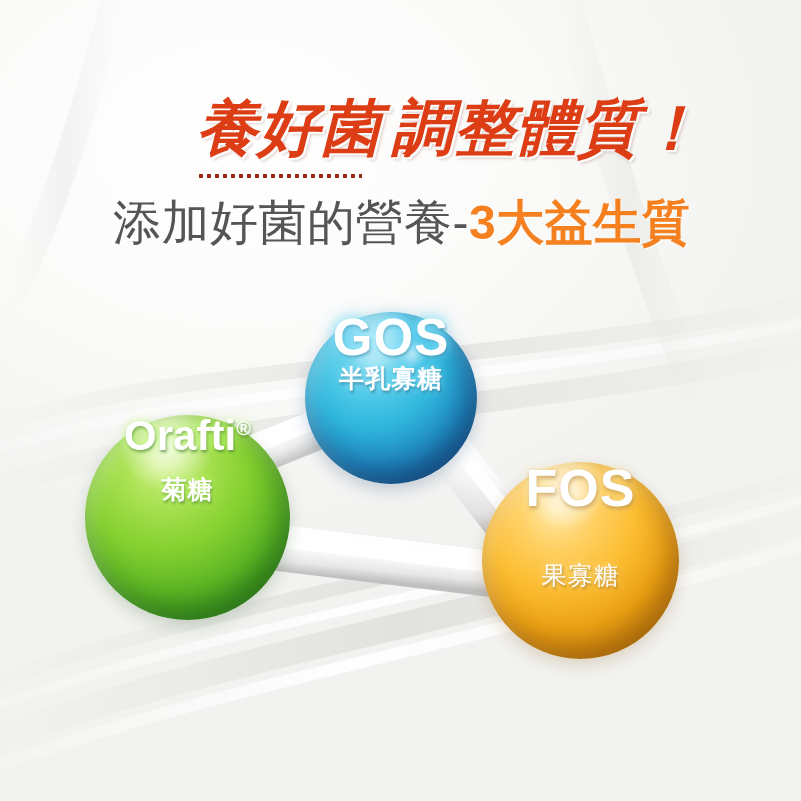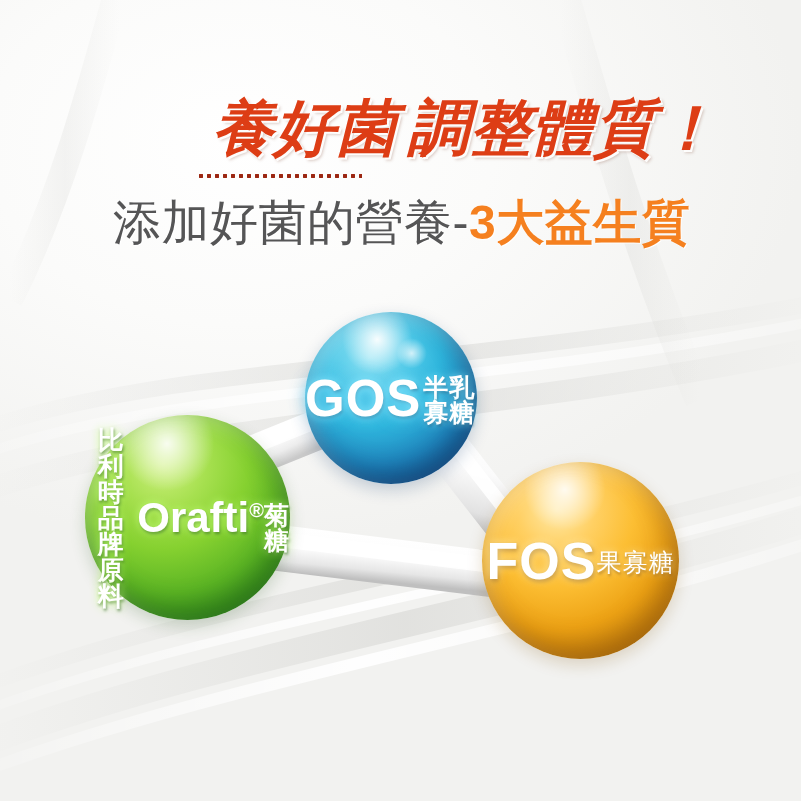--- a/index.html
+++ b/index.html
@@ -72,21 +72,20 @@
     font-size: 61px;
     font-weight: bold;
     font-style: italic;
     line-height: 1.05;
     white-space: nowrap;
     letter-spacing: 1px;
     color: #dd3d15;
     text-shadow:
       2px 2px 0px rgba(255,255,255,0.95),
       3px 3px 3px rgba(140,90,70,0.30);
-    margin-left: 16px;
   }
   .headline .seg-b { margin-left: 10px; }
 
   .dotline {
     position: absolute;
     left: 197px;
     top: 173px;
     width: 165px;
     height: 6px;
     background-image: radial-gradient(circle, #9c2712 0 2.1px, transparent 2.4px);
@@ -126,23 +125,23 @@
     position: absolute;
     inset: 0;
     width: 801px;
     height: 440px;
   }
 
   .sphere {
     position: absolute;
     border-radius: 50%;
     display: flex;
-    flex-direction: row;
+    flex-direction: column;
     align-items: center;
-    justify-content: center;
+    justify-content: flex-start;
     text-align: center;
     box-sizing: border-box;
   }
 
   
   .sphere-gos {
     left: 305px;
     top: 42px;
     width: 172px;
     height: 172px;
@@ -234,20 +233,21 @@
     top: 192px;
     width: 197px;
     height: 197px;
     background:
       radial-gradient(circle at 42% 14%, rgba(255,255,255,0.88) 0%, rgba(255,255,255,0.0) 20%),
       radial-gradient(circle at 38% 24%, #ffe9a8 0%, #ffd063 20%, #fcbe33 40%, #eda214 62%, #c9820d 84%, #9c6209 100%);
     box-shadow:
       inset -8px -12px 26px rgba(110,60,5,0.45),
       inset 6px 8px 18px rgba(255,255,255,0.28),
       0 6px 16px rgba(130,85,10,0.20);
+    gap: 45px;
   }
   .sphere-fos .big {
     font-size: 52px;
     font-weight: bold;
     color: #ffffff;
     letter-spacing: 1px;
     line-height: 1;
     text-shadow:
       0 0 10px rgba(255,235,170,0.9),
       1px 2px 4px rgba(125,70,5,0.6);
@@ -344,21 +344,20 @@
         <rect x="255" y="259" width="284" height="15" rx="7.5" ry="7.5" fill="#ffffff" opacity="0.9"></rect>
       </g>
 
       <g transform="rotate(52 455 185)">
         <rect x="430" y="165" width="145" height="44" rx="22" ry="22" fill="url(#rodC)"></rect>
         <rect x="440" y="172" width="128" height="14" rx="7" ry="7" fill="#ffffff" opacity="0.88"></rect>
       </g>
     </svg>
 
     <div class="sphere sphere-orafti">
-      <div class="line1">比利時品牌原料</div>
       <div class="line2">
         <span>Orafti</span><span class="reg">®</span>
       </div>
       <div class="line3">菊糖</div>
     </div>
 
     <div class="sphere sphere-fos">
       <div class="big">FOS</div>
       <div class="small">果寡糖</div>
     </div>

